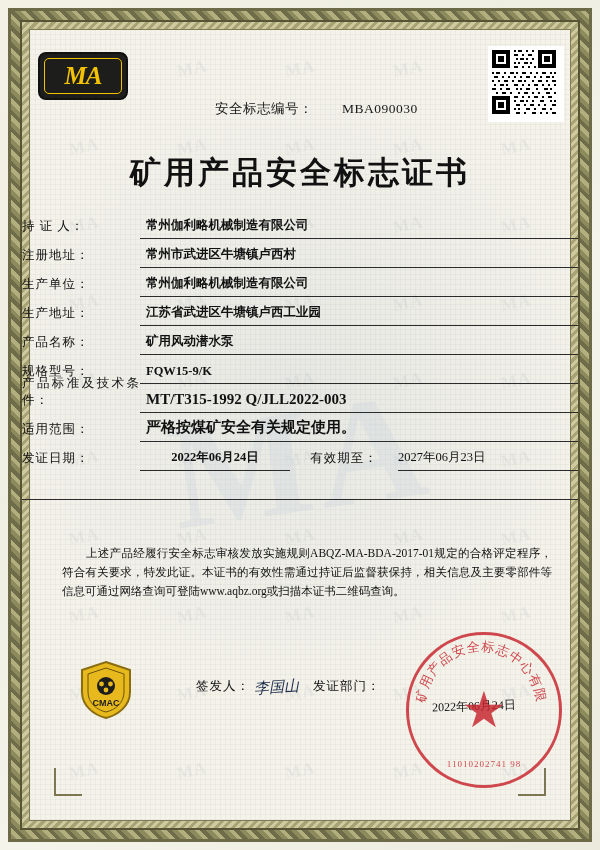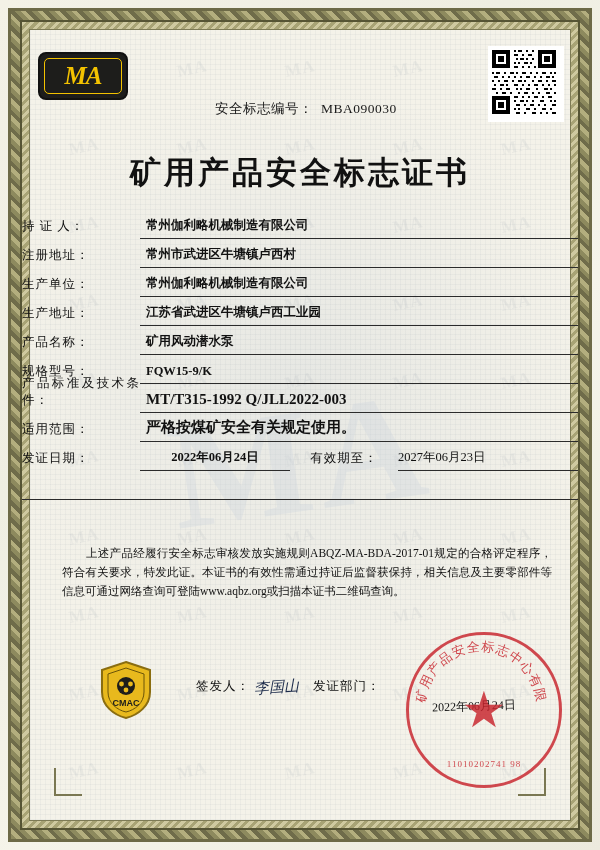--- a/index.html
+++ b/index.html
@@ -83,21 +83,21 @@
   }
   .ma-logo:before{
     content:"";position:absolute;inset:4px;border:1px solid #f3c200;border-radius:5px;
   }
   .cert-no{
     position:absolute;left:215px;top:100px;
     font-size:13.5px;color:#1a1a1a;
     font-family:"Liberation Serif", serif;
     letter-spacing:.5px;
   }
-  .cert-no .val{margin-left:4px;}
+  .cert-no .val{margin-left:25px;}
   .qr{
     position:absolute;right:36px;top:46px;
     width:72px;height:72px;background:#fff;padding:2px;
   }
   .qr svg{display:block;}
   .title{
     position:absolute;left:0;right:0;top:152px;
     text-align:center;
     font-family:Liberation Serif, serif;
     font-size:31px;font-weight:bold;color:#111;
@@ -143,21 +143,21 @@
   
   .para{
     position:absolute;left:62px;right:48px;top:544px;
     font-size:11.5px;line-height:19px;color:#111;
     font-family:"Liberation Serif", serif;
     text-align:justify;
     text-indent:24px;
   }
   
   .cmac{
-    position:absolute;left:100px;top:660px;
+    position:absolute;left:80px;top:660px;
     width:52px;height:60px;
   }
   .sign-row{
     position:absolute;left:196px;top:678px;
     font-size:12.5px;color:#111;
     font-family:"Liberation Serif", serif;
     display:flex;gap:0;
   }
   .sign-row .lbl{letter-spacing:1px;}
   .handwrite{

